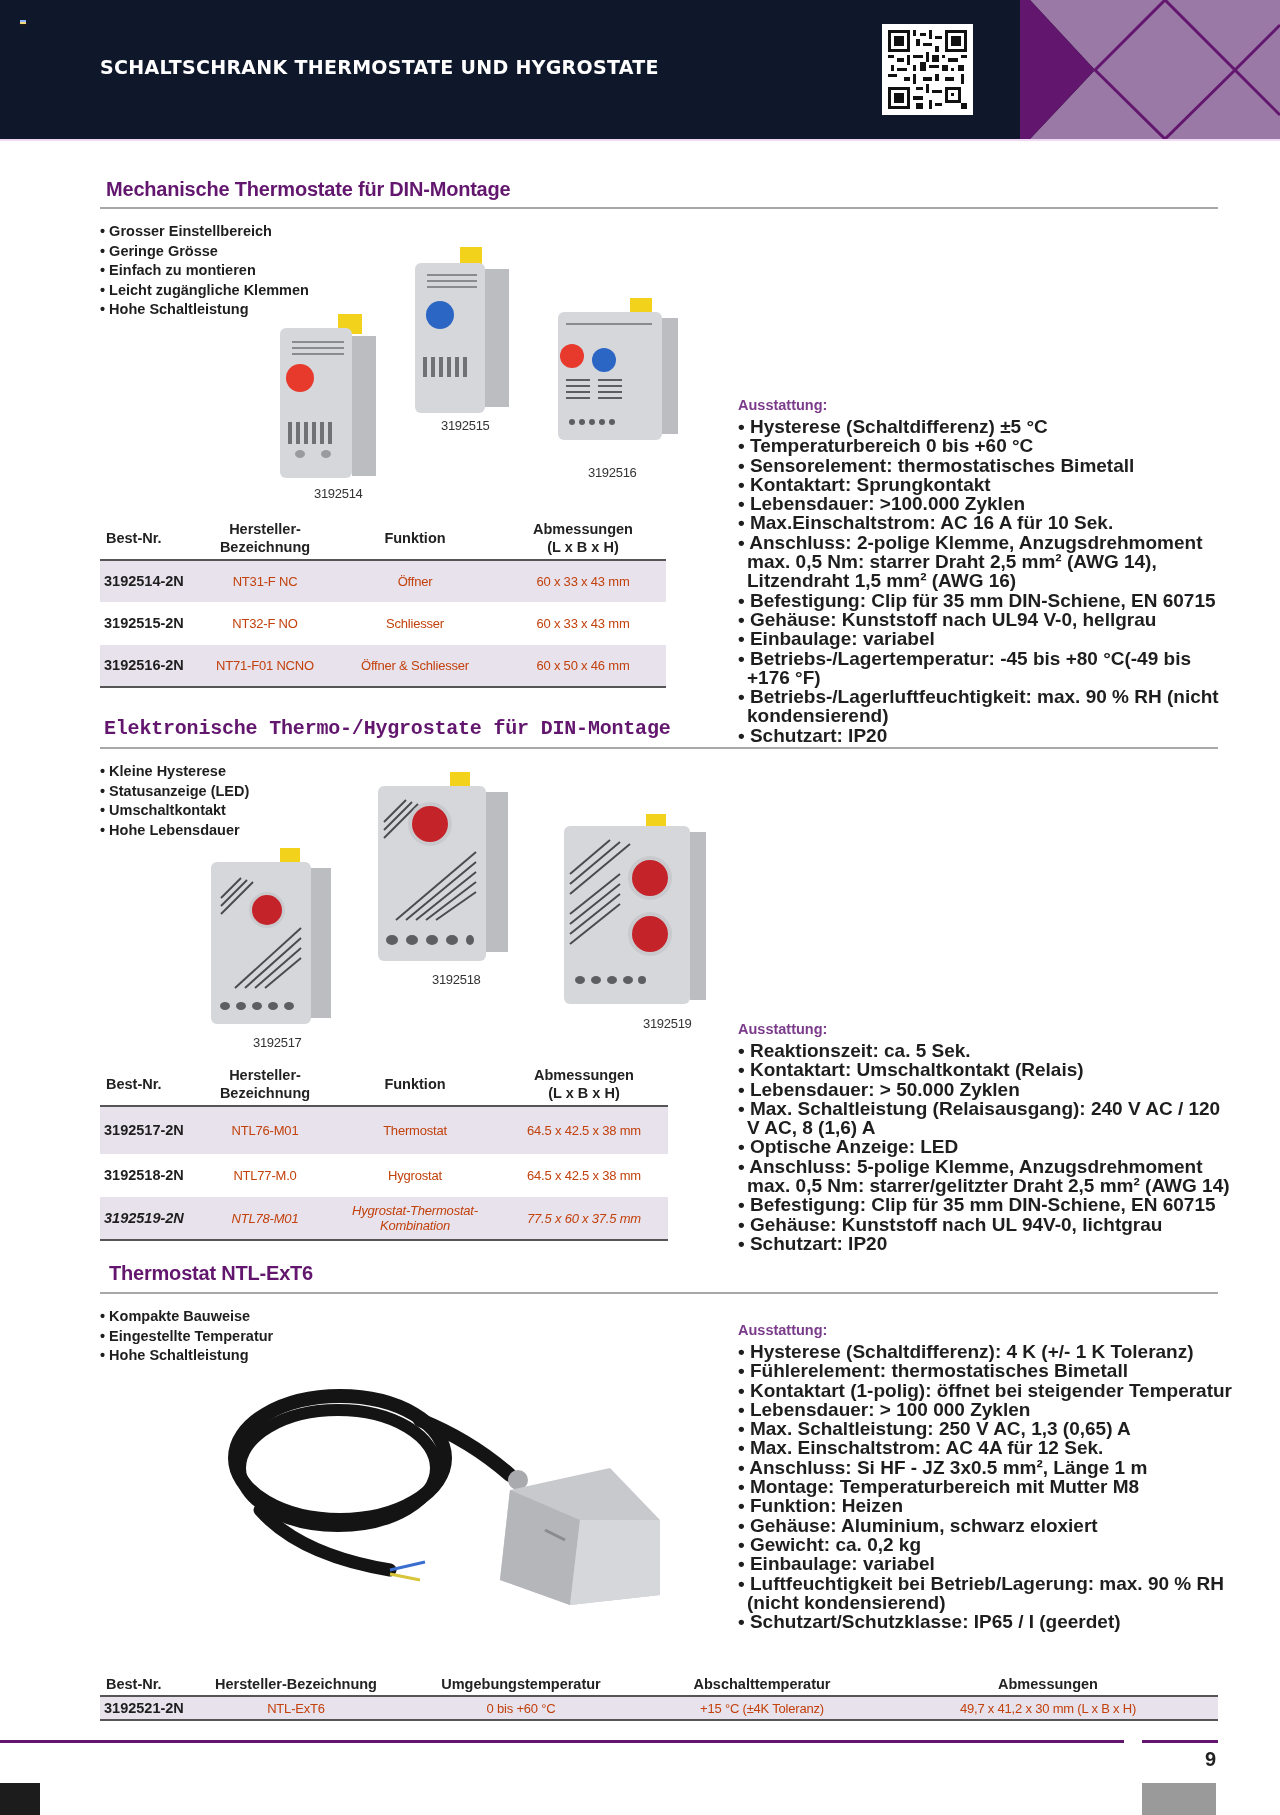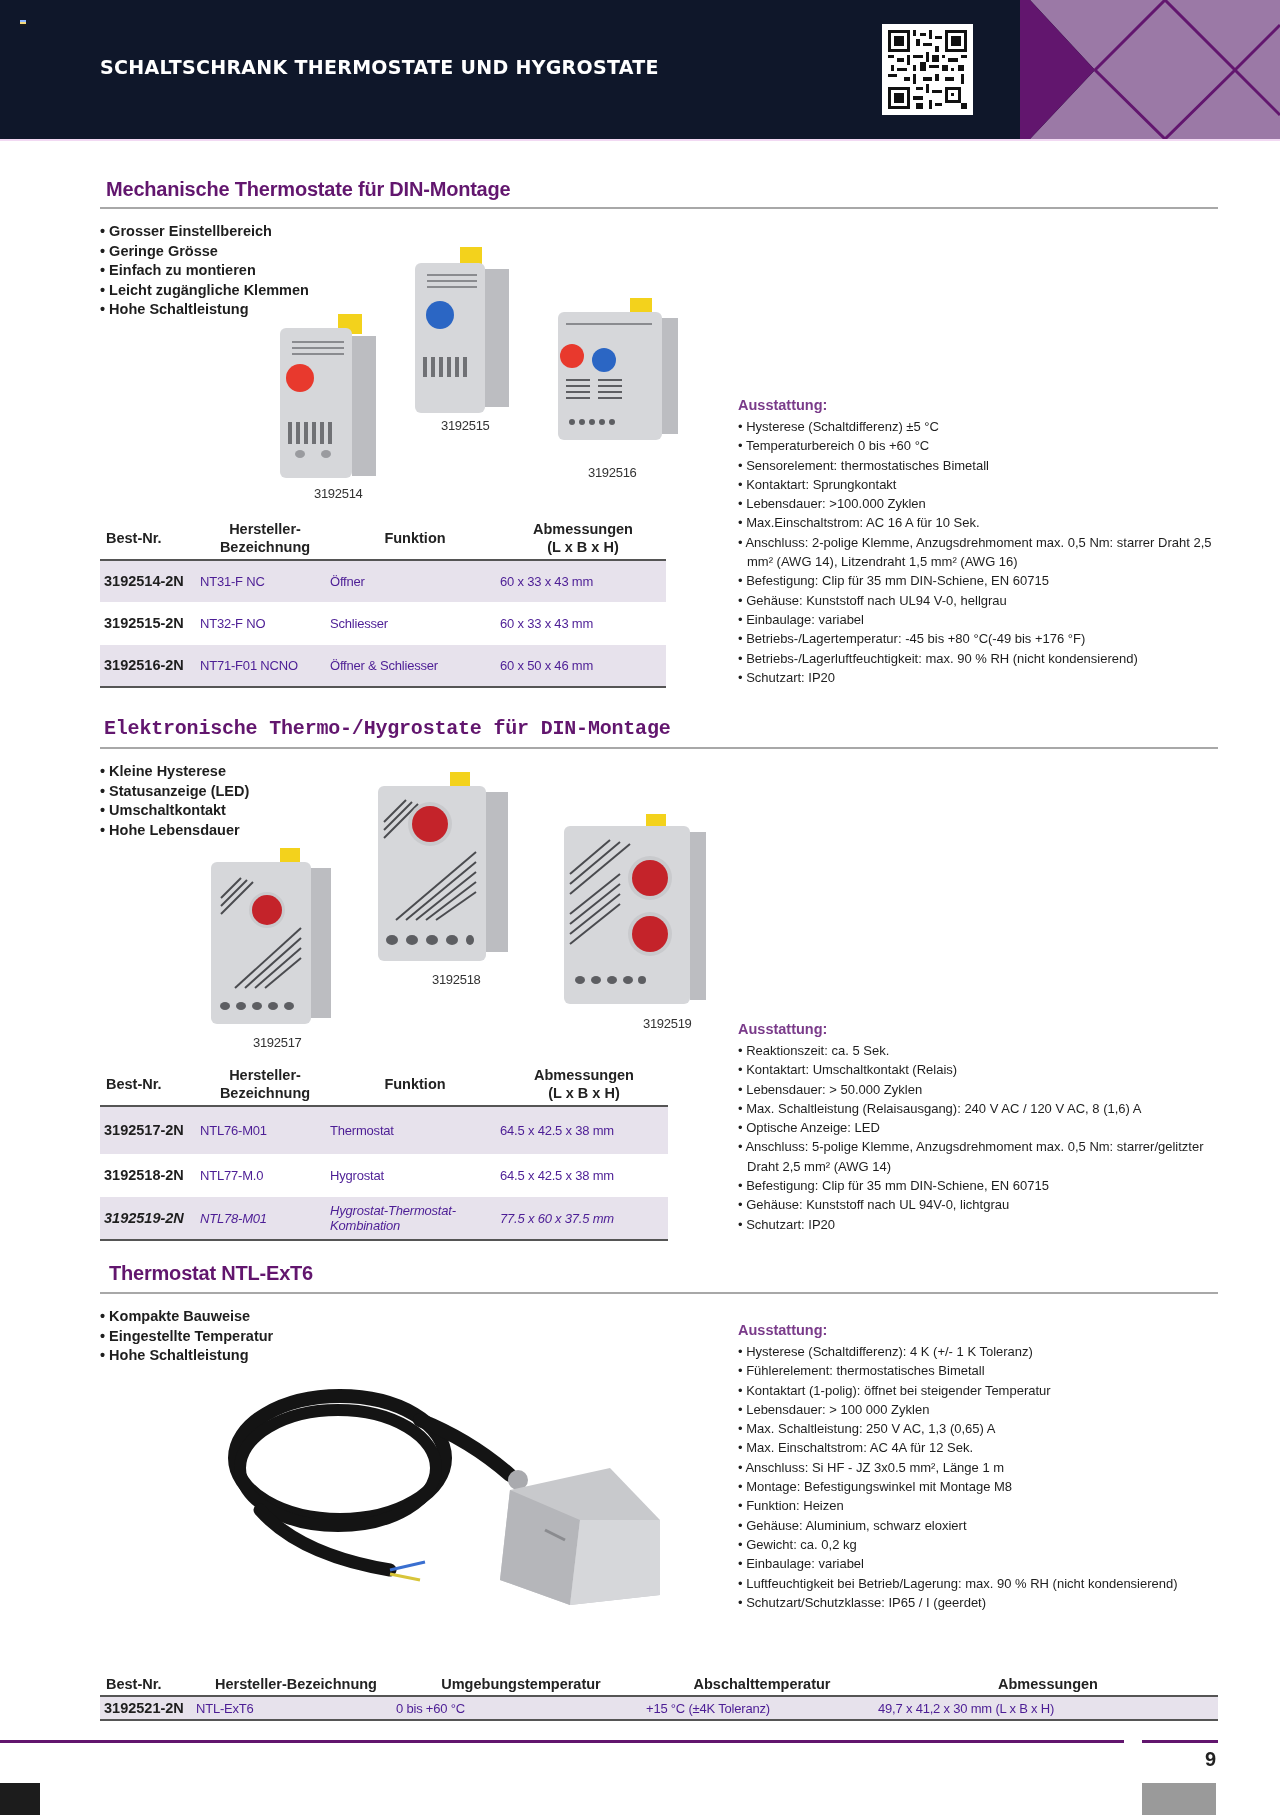--- a/index.html
+++ b/index.html
@@ -17,34 +17,34 @@
 
   
   .section-title { position: absolute; font-size: 20px; font-weight: bold; color: #62166e; letter-spacing: -0.2px; }
   .section-rule { position: absolute; left: 100px; width: 1118px; height: 2px; background: #a8a8a8; }
 
   .bullets { position: absolute; list-style: none; font-size: 14.5px; font-weight: bold; line-height: 19.5px; color: #1e1e1e; }
   .bullets li::before { content: "• "; }
 
   .spec-block { position: absolute; left: 738px; width: 500px; }
   .spec-heading { font-size: 14.5px; font-weight: bold; color: #7a3b8a; margin-bottom: 4px; }
-  .spec-list { list-style: none; font-size: 13px; font-weight: normal; line-height: 19.3px; color: #1e1e1e; }
+  .spec-list { list-style: none; font-size: 19px; font-weight: bold; line-height: 19.3px; color: #1e1e1e; }
   .spec-list li { padding-left: 9px; text-indent: -9px; }
   .spec-list li::before { content: "• "; }
 
   
   .product { position: absolute; }
   .caption { position: absolute; font-size: 13px; color: #333; font-family: "Liberation Sans Narrow", "Liberation Sans", sans-serif; letter-spacing: -0.3px; }
 
   
   .ptable { position: absolute; border-collapse: collapse; font-size: 13.5px; }
   .ptable th { font-weight: bold; font-size: 14.5px; color: #222; text-align: center; padding: 0 4px; line-height: 18px; vertical-align: middle; }
   .ptable th:first-child { text-align: left; padding-left: 6px; }
   .ptable thead tr { border-bottom: 2px solid #555; }
-  .ptable td { text-align: left; color: #4c1d95; font-size: 13px; letter-spacing: -0.2px; vertical-align: middle; line-height: 15px; }
+  .ptable td { text-align: center; color: #c2410c; font-size: 13px; letter-spacing: -0.2px; vertical-align: middle; line-height: 15px; }
   .ptable td:first-child { text-align: left; font-weight: bold; font-size: 14.5px; color: #1e1e1e; padding-left: 4px; letter-spacing: 0; }
   .ptable tbody tr.shade { background: #e7e2ec; }
   .ptable tbody tr:last-child { border-bottom: 2px solid #555; }
 
   
   .footer-line { position: absolute; top: 1740px; height: 3px; background: #62166e; }
   .page-number { position: absolute; left: 1205px; top: 1748px; font-size: 20px; font-weight: bold; color: #222; }
   .footer-block-left { position: absolute; left: 0; top: 1783px; width: 40px; height: 32px; background: #1c1c1c; }
   .footer-block-right { position: absolute; left: 1142px; top: 1783px; width: 74px; height: 32px; background: #9a9a9a; }
 </style>
@@ -439,21 +439,21 @@
 <div class="spec-block" style="top:1322px;">
   <div class="spec-heading">Ausstattung:</div>
   <ul class="spec-list">
     <li>Hysterese (Schaltdifferenz): 4 K (+/- 1 K Toleranz)</li>
     <li>Fühlerelement: thermostatisches Bimetall</li>
     <li>Kontaktart (1-polig): öffnet bei steigender Temperatur</li>
     <li>Lebensdauer: &gt; 100 000 Zyklen</li>
     <li>Max. Schaltleistung: 250 V AC, 1,3 (0,65) A</li>
     <li>Max. Einschaltstrom: AC 4A für 12 Sek.</li>
     <li>Anschluss: Si HF - JZ 3x0.5 mm², Länge 1 m</li>
-    <li>Montage: Befestigungswinkel mit Montage M8</li>
+    <li>Montage: Temperaturbereich mit Mutter M8</li>
     <li>Funktion: Heizen</li>
     <li>Gehäuse: Aluminium, schwarz eloxiert</li>
     <li>Gewicht: ca. 0,2 kg</li>
     <li>Einbaulage: variabel</li>
     <li>Luftfeuchtigkeit bei Betrieb/Lagerung: max. 90 % RH (nicht kondensierend)</li>
     <li>Schutzart/Schutzklasse: IP65 / I (geerdet)</li>
   </ul>
 </div>
 
 <table class="ptable" style="left:100px;top:1672px;width:1118px;">

